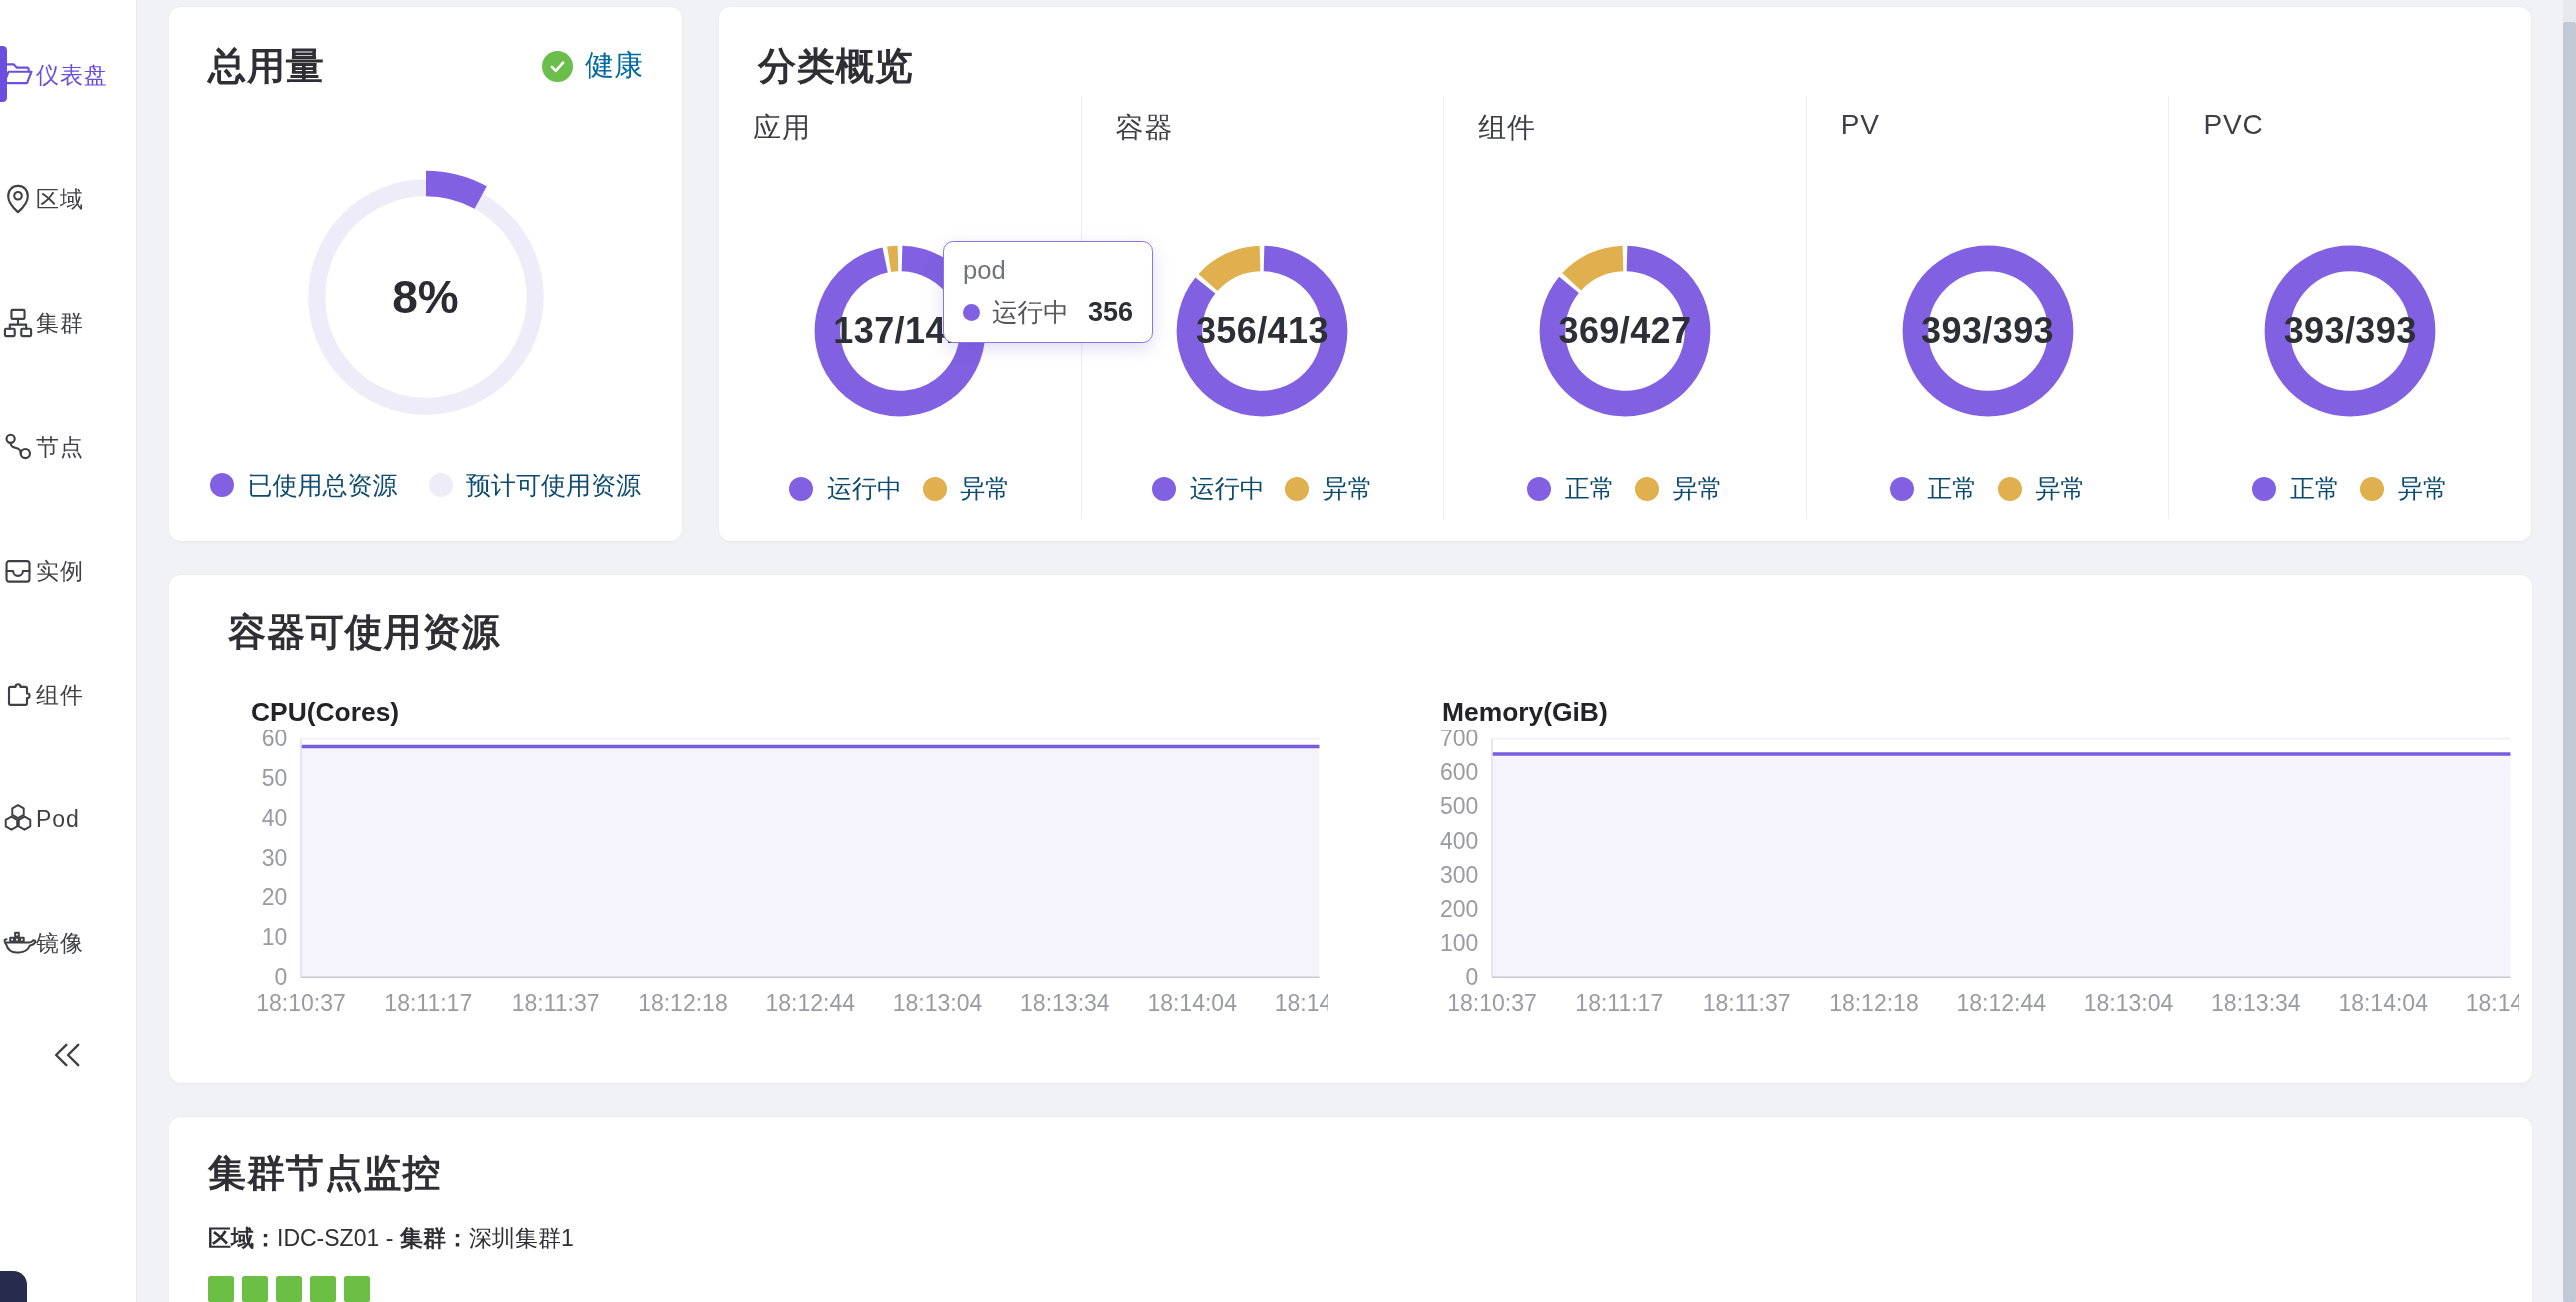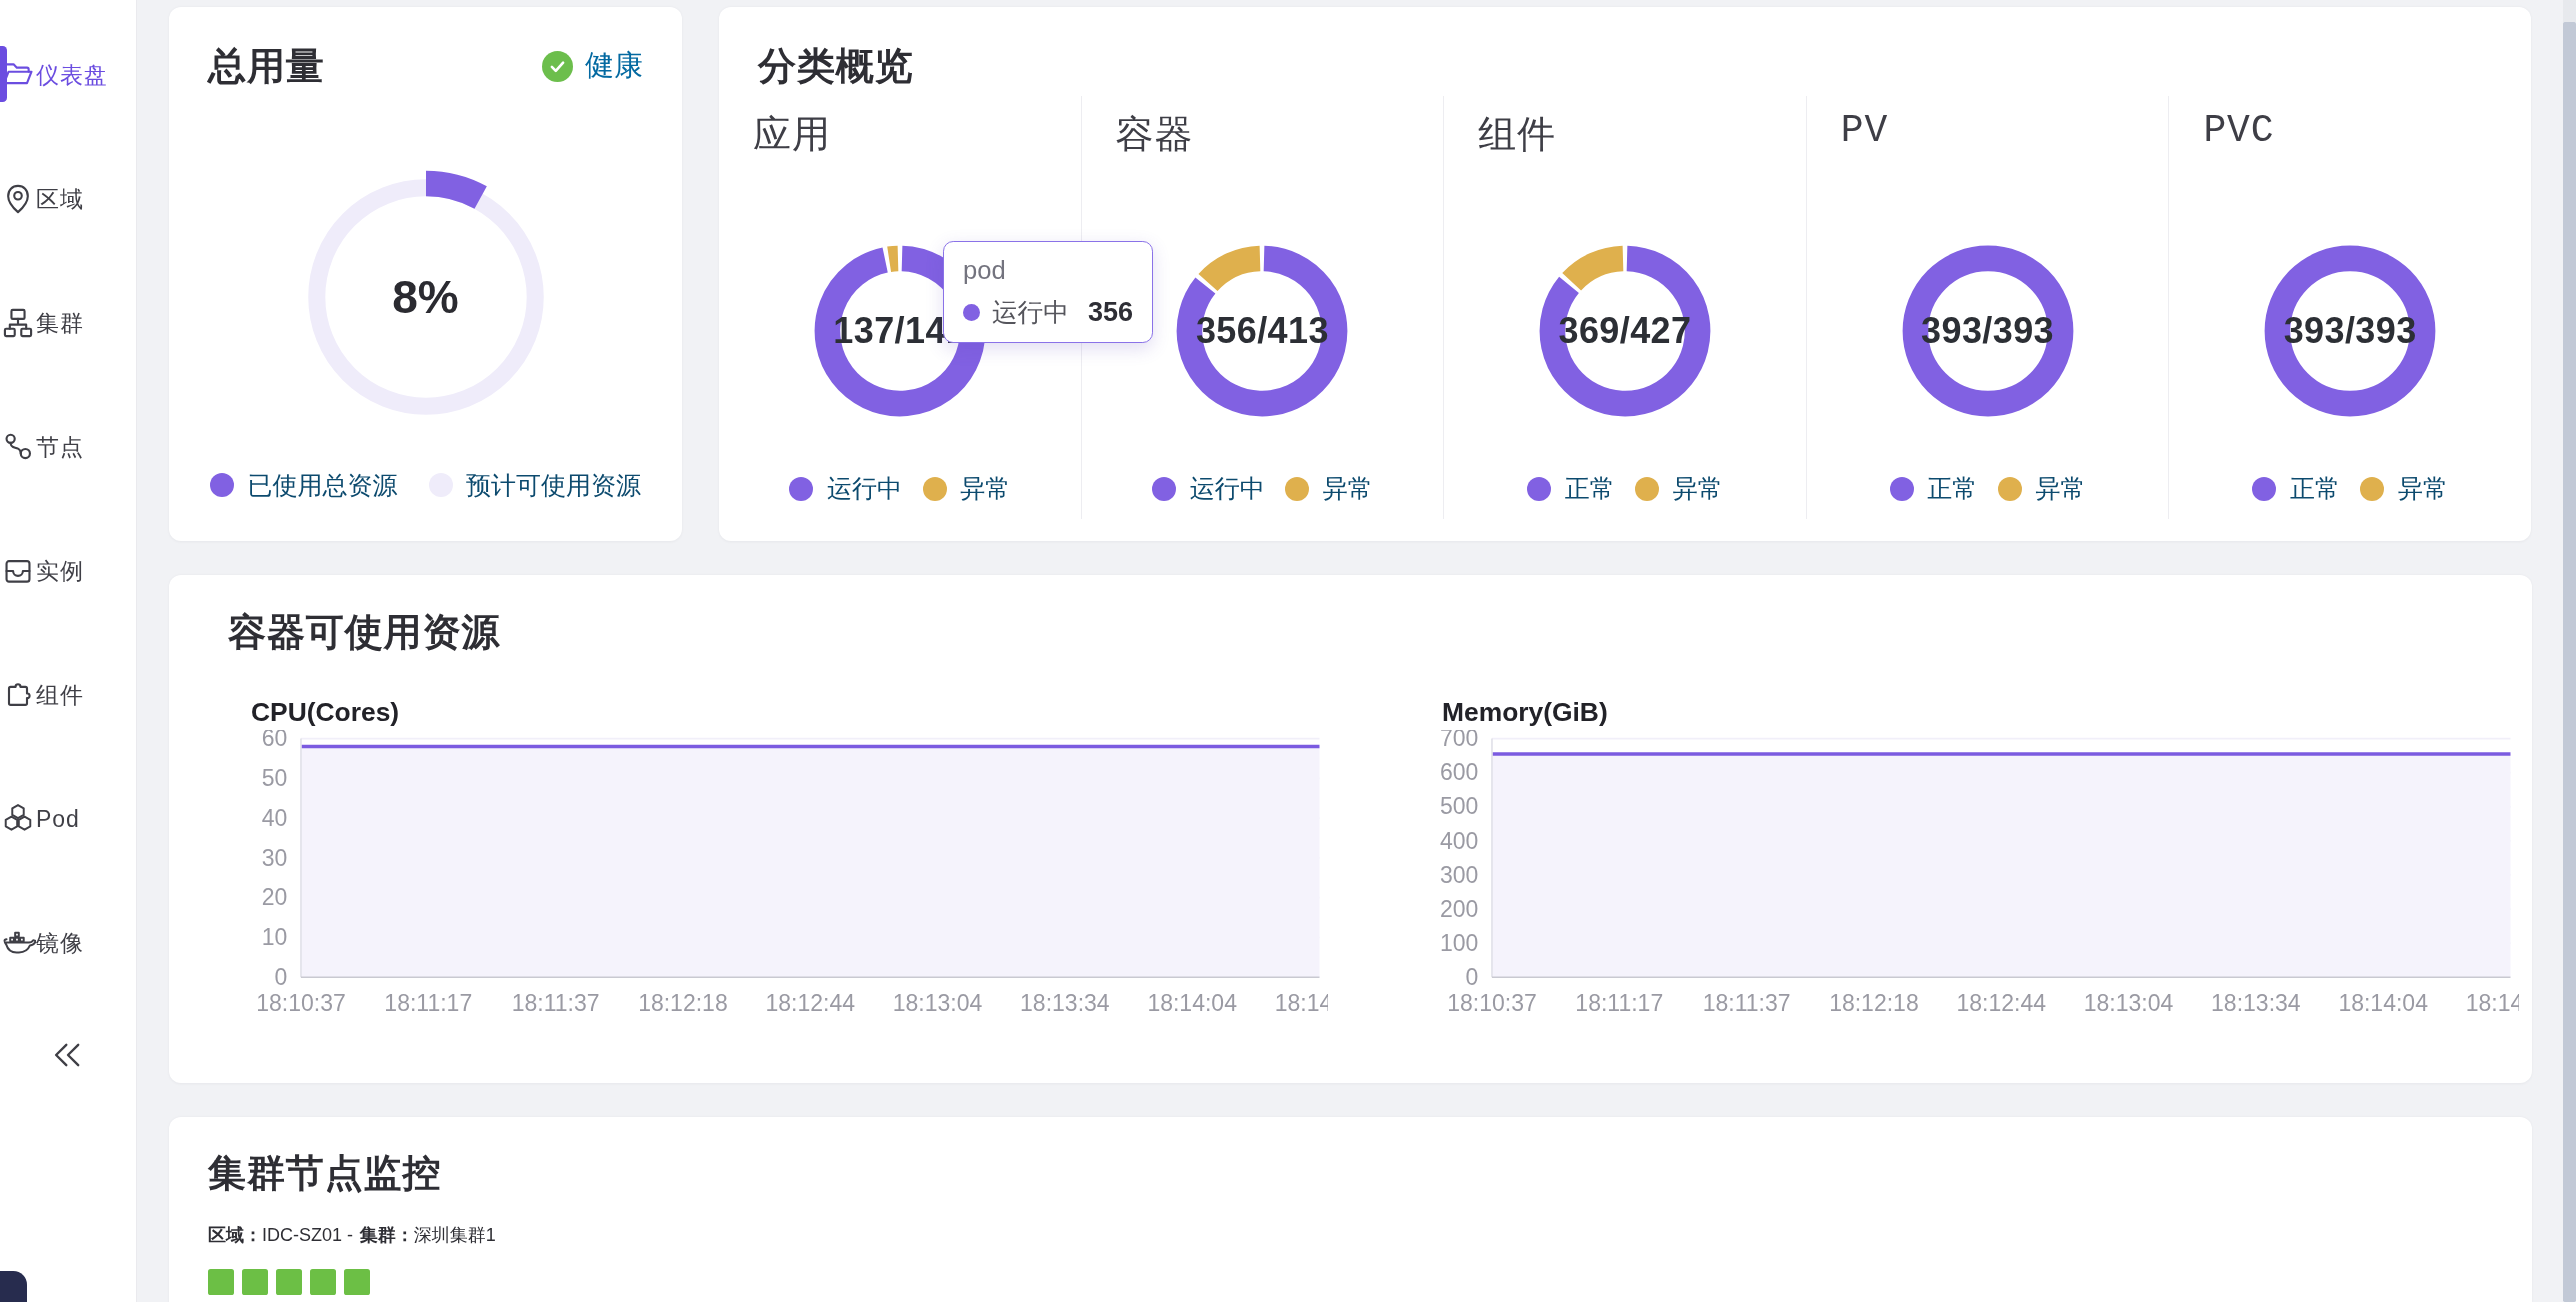--- a/index.html
+++ b/index.html
@@ -60,21 +60,21 @@
   }
   .legend-item { display:flex; align-items:center; gap:13.6px; }
   .legend-dot { width:24px; height:24px; border-radius:50%; flex:none; }
   .legend-text { font-size:25px; color:#0c4a6e; }
 
   
   .cat-title { padding:34px 39px 0 39px; }
   .cat-columns { position:absolute; top:89px; left:0; right:0; bottom:22px; display:flex; }
   .cat-col { flex:1 1 0; position:relative; }
   .cat-col + .cat-col { border-left:1.7px solid #ededf1; }
-  .cat-header { padding:13.6px 0 0 34px; font-size:38px; color:#3e3e46; letter-spacing:0.9px;font-family:Liberation Mono, monospace; }
+  .cat-header { padding:13.6px 0 0 34px; font-size:28px; color:#3e3e46; letter-spacing:0.9px; }
   .donut-wrap { position:absolute; left:50%; top:124px; transform:translateX(-50%); width:222px; height:222px; }
   .donut-num {
     position:absolute; inset:0; display:flex; align-items:center; justify-content:center;
     font-size:36px; font-weight:700; color:#2c2f35; letter-spacing:0.4px;
   }
   .cat-legend {
     position:absolute; bottom:13.6px; left:0; right:0;
     display:flex; justify-content:center; align-items:center; gap:20.5px;
   }
 
@@ -93,21 +93,21 @@
   
   .charts-title { padding:32px 39px 0 59px; }
   .chart-box { position:absolute; top:119px; width:1108px; height:358px; }
   .chart-box.cpu { left:51px; }
   .chart-box.mem { left:1242px; }
   .chart-subtitle { position:absolute; left:31px; top:3.4px; font-size:26.4px; font-weight:700; color:#222228; }
   .chart-svg-holder { position:absolute; top:36px; left:0; }
 
   
   .nodes-title { padding:31px 39px 0 39px; }
-  .nodes-meta { margin:24px 0 0 39px; font-size:18px; color:#2e2e34; display:flex; align-items:center; }
+  .nodes-meta { margin:24px 0 0 39px; font-size:23px; color:#2e2e34; display:flex; align-items:center; }
   .meta-label { font-weight:700; }
   .meta-value { font-weight:400; margin-right:6.8px; }
   .node-squares { margin:22px 0 0 39px; display:flex; gap:8.5px; }
   .node-sq { width:25.6px; height:25.6px; background:#6cbf45; border-radius:2.6px; cursor:pointer; }
 
   
   .scroll-cap   { position:absolute; right:0; top:0; width:12.8px; height:22px; background:#e7e9ed; z-index:6; }
   .scroll-thumb { position:absolute; right:0; top:22px; width:12.8px; height:1280px; background:#c2c9d6; border-radius:1.7px; z-index:6; }
   .corner-peek  { position:absolute; left:0; bottom:0; width:27px; height:31px; background:#272c4e; border-top-right-radius:13.6px; z-index:8; }
 </style>

